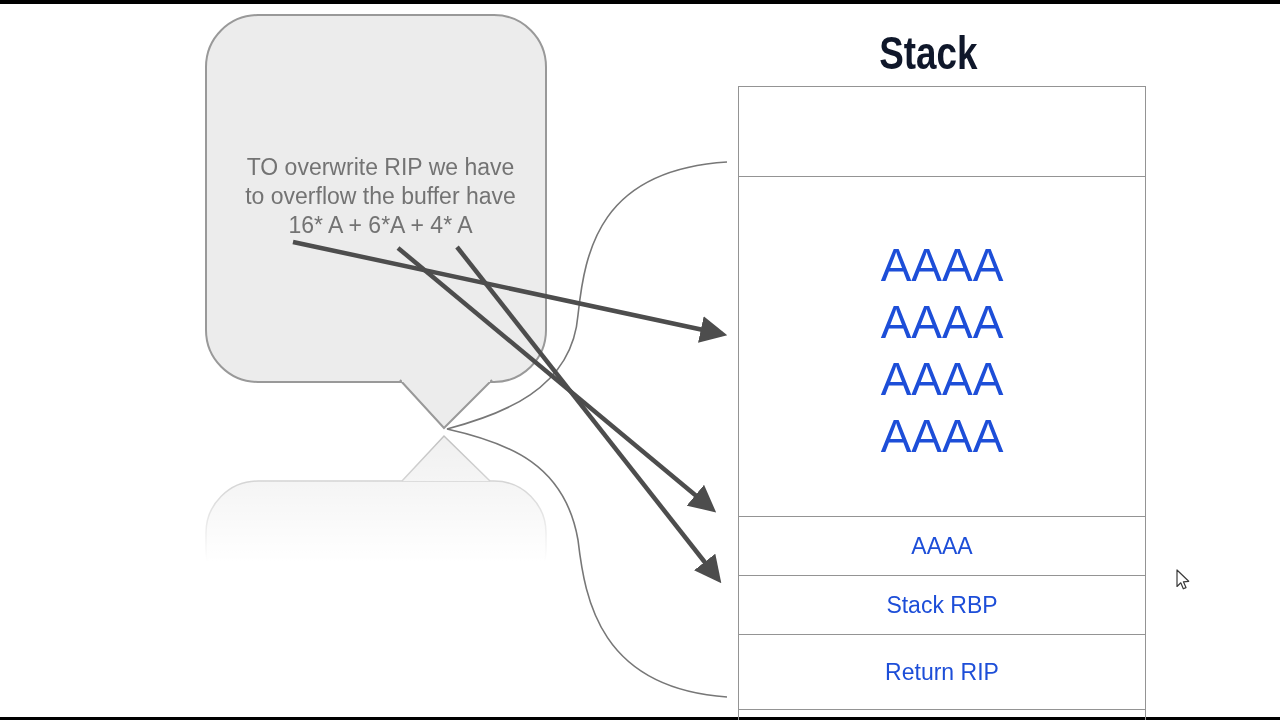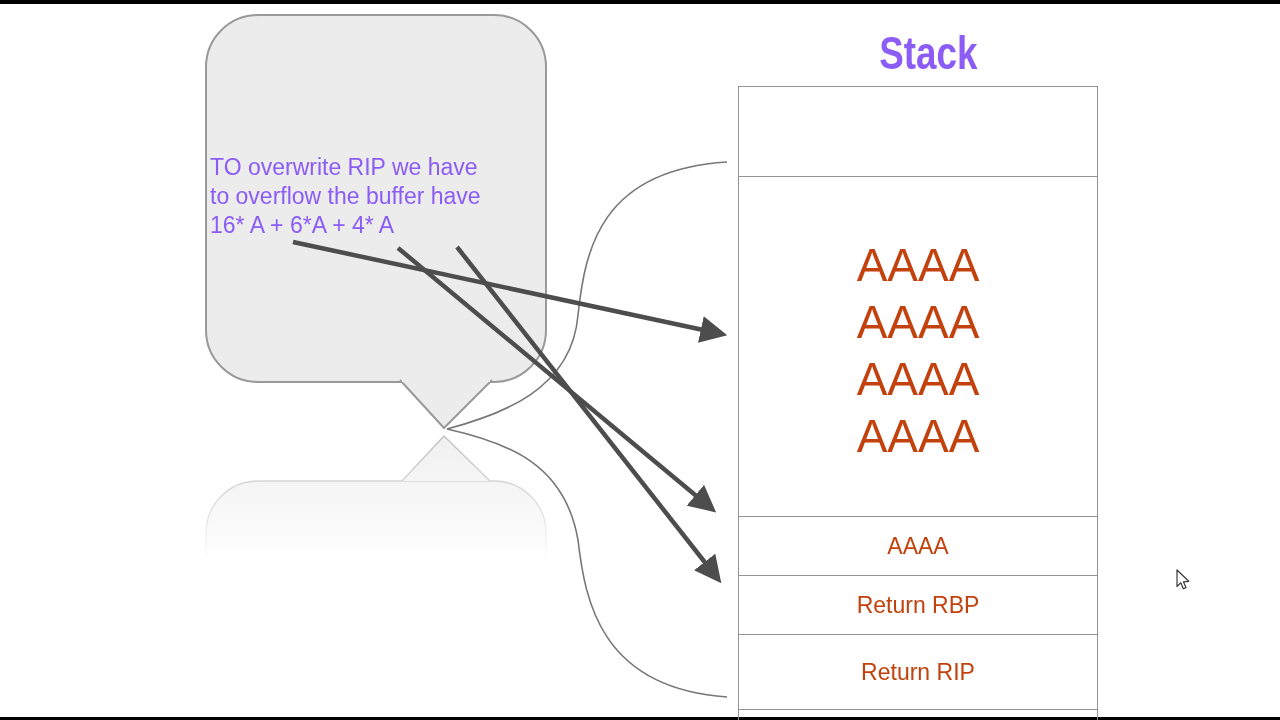--- a/index.html
+++ b/index.html
@@ -10,41 +10,41 @@
   }
   .bar{position:absolute;left:0;width:1280px;background:#000;}
   .bar.top{top:0;height:4px;}
   .bar.bottom{bottom:0;height:3px;}
 
   svg.scene{position:absolute;left:0;top:0;z-index:1;}
 
   
   .bubble-text{
     position:absolute;left:210px;top:153px;width:341px;z-index:2;
-    text-align:left;font-size:23px;line-height:29px;color:#8b5cf6;
+    text-align:center;font-size:23px;line-height:29px;color:#737373;
   }
 
   
   .stack-title{
     position:absolute;left:738px;top:26px;width:380px;z-index:2;
-    text-align:center;color:#8b5cf6;
+    text-align:center;color:#0f172a;
   }
   .stack-title .condensed{
     display:inline-block;font-size:46px;font-weight:bold;
     transform:scaleX(0.8);transform-origin:50% 50%;letter-spacing:0px;
   }
 
   
   .stack-table{
-    position:absolute;left:738px;top:86px;width:360px;height:634px;z-index:2;
+    position:absolute;left:738px;top:86px;width:408px;height:634px;z-index:2;
     box-sizing:border-box;
     border-left:1.5px solid #949494;
     border-right:1.5px solid #949494;
     border-top:1.5px solid #949494;
-    color:#c2410c;
+    color:#1d4ed8;
   }
   .stack-row{
     box-sizing:border-box;width:100%;
     border-bottom:1.5px solid #949494;
     display:flex;align-items:center;justify-content:center;
     font-size:23px;
   }
   .row-empty{height:90px;}
   .row-buffer{
     height:340px;display:block;text-align:center;
@@ -113,19 +113,19 @@
   <div class="stack-row row-buffer">
     <div>AAAA</div>
     <div>AAAA</div>
     <div>AAAA</div>
     <div>AAAA</div>
   </div>
   <div class="stack-row row-small">
     <span>AAAA</span>
   </div>
   <div class="stack-row row-small">
-    <span>Return RBP</span>
+    <span>Stack RBP</span>
   </div>
   <div class="stack-row row-rip">
     <span>Return RIP</span>
   </div>
   <div class="stack-row row-partial"></div>
 </div>
 
 </body></html>

